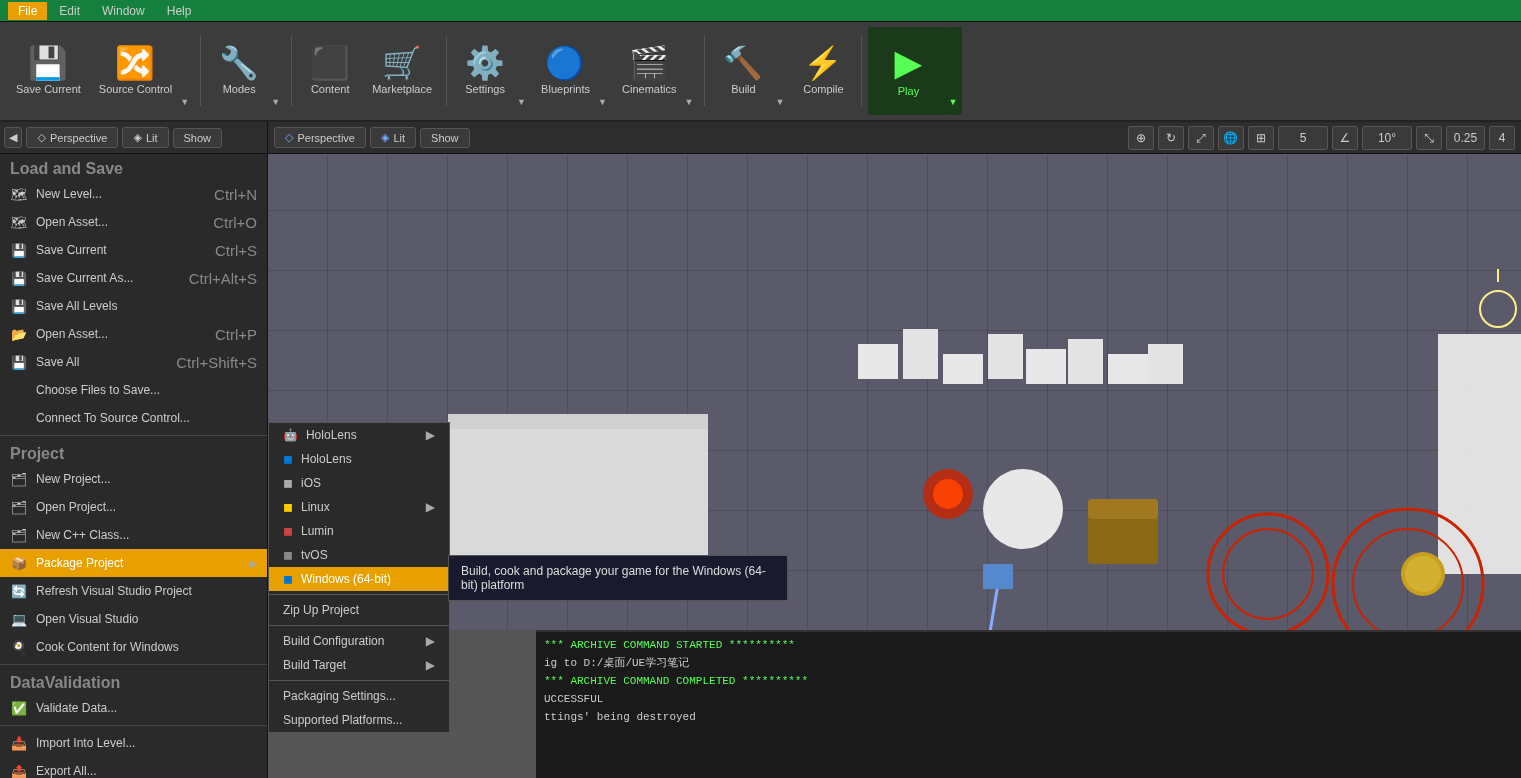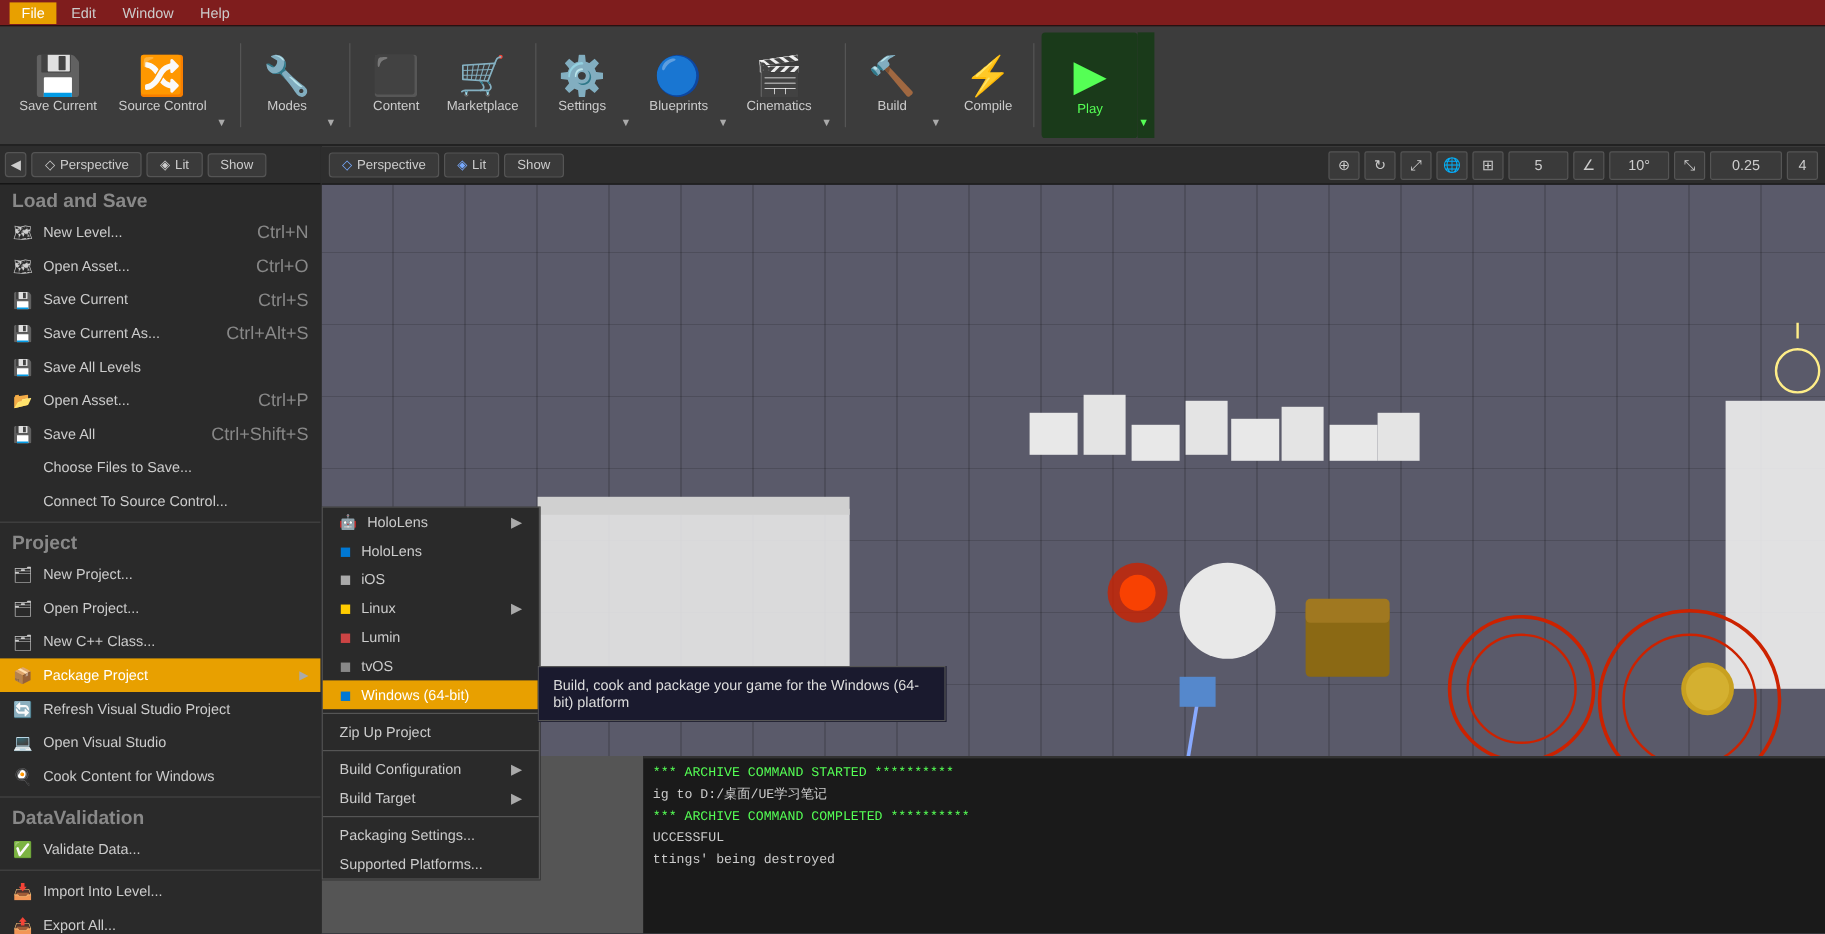--- a/index.html
+++ b/index.html
@@ -1,21 +1,21 @@
 <!DOCTYPE html>
 <html><head>
   <meta charset="utf-8">
   <style>
     * { margin: 0; padding: 0; box-sizing: border-box; }
     body { width: 1521px; height: 778px; overflow: hidden; background: #1a1a1a; font-family: 'Segoe UI', Arial, sans-serif; font-size: 13px; color: #ccc; }
 
     
     #top-menubar {
       height: 22px;
-      background: #7f1d1d;
+      background: #15803d;
       display: flex;
       align-items: center;
       padding: 0 8px;
       gap: 2px;
       border-bottom: 1px solid #111;
     }
     .menu-item {
       padding: 2px 10px;
       cursor: pointer;
       color: #ccc;
@@ -503,21 +503,21 @@
       <div id="viewport-right-tools">
         <div class="vp-tool-btn">⊕</div>
         <div class="vp-tool-btn">↻</div>
         <div class="vp-tool-btn">⤢</div>
         <div class="vp-tool-btn">🌐</div>
         <div class="vp-tool-btn">⊞</div>
         <div class="vp-tool-btn" style="width:50px;">5</div>
         <div class="vp-tool-btn">∠</div>
         <div class="vp-tool-btn" style="width:50px;">10°</div>
         <div class="vp-tool-btn">⤡</div>
-        <div class="vp-tool-btn" style="width:60px;">0.25</div>
+        <div class="vp-tool-btn" style="width:39px;">0.25</div>
         <div class="vp-tool-btn">4</div>
       </div>
     </div>
 
     <div class="viewport-bg" style="height: calc(100% - 32px - 148px);">
 
       <svg width="100%" height="100%" style="position:absolute; top:32px; left:0;">
 
         <rect x="180" y="270" width="260" height="160" fill="#e8e8e8" opacity="0.9"></rect>
         <rect x="180" y="260" width="260" height="15" fill="#d0d0d0"></rect>

